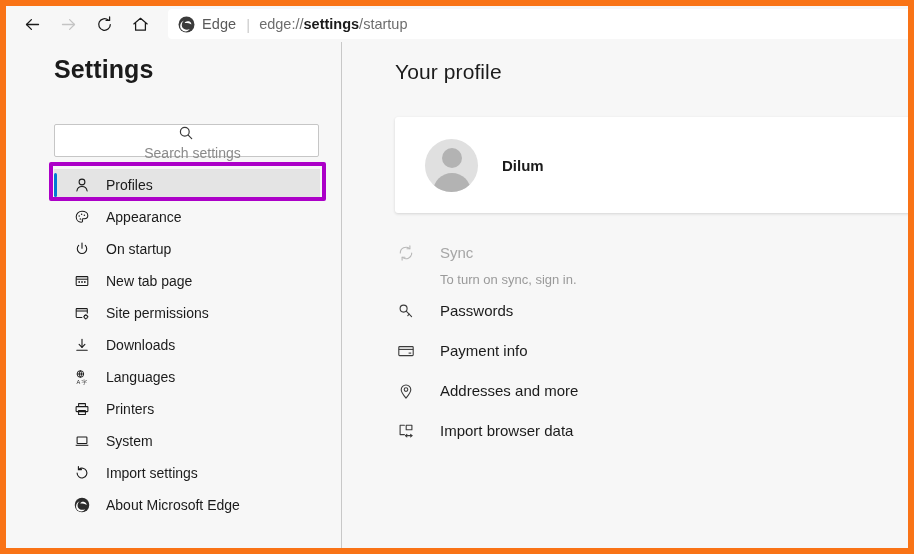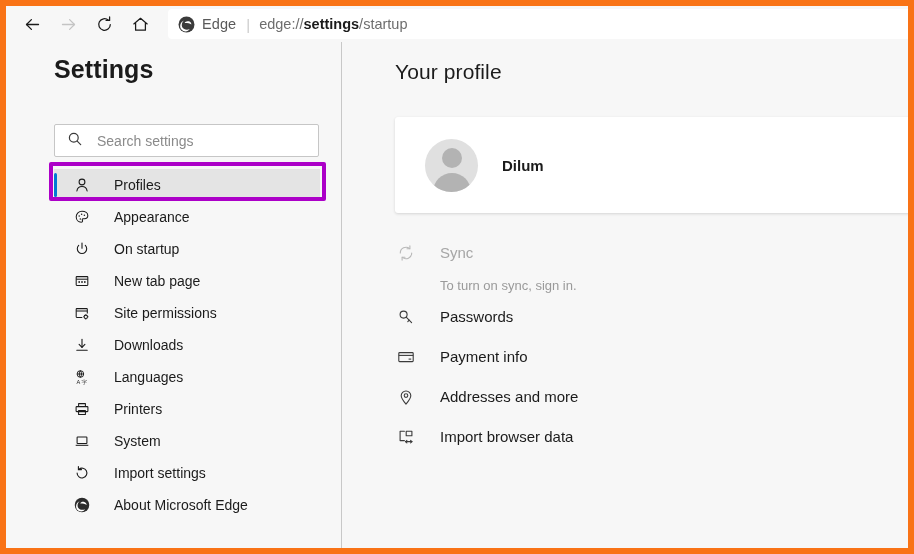--- a/index.html
+++ b/index.html
@@ -81,20 +81,21 @@
     letter-spacing: .1px;
   }
   .search-box {
     position: absolute; left: 48px; top: 82px;
     width: 265px; height: 33px;
     background: #ffffff;
     border: 1px solid #c6c6c6;
     border-radius: 2px;
     display: flex; align-items: center;
     padding-left: 12px;
+    flex-direction: column;
   }
   .search-box .search-icon { color: #3a3a3a; flex: 0 0 auto; margin-right: 14px; }
   .search-placeholder { font-size: 14px; color: #8a8a8a; }
 
   .nav-list {
     position: absolute; left: 48px; top: 127px;
     width: 266px;
   }
   .nav-item {
     position: relative;
@@ -104,21 +105,21 @@
     margin-bottom: 0;
   }
   .nav-item + .nav-item { margin-top: 0; }
   .nav-item .nav-icon {
     width: 20px; flex: 0 0 auto;
     display: flex; align-items: center; justify-content: center;
     color: #1b1b1b;
   }
   .nav-item .nav-label {
     font-size: 14px; color: #1b1b1b;
-    margin-left: 22px; white-space: nowrap;
+    margin-left: 14px; white-space: nowrap;
   }
   .nav-item.selected {
     background: #e4e4e4;
   }
   .nav-item.selected::before {
     content: ""; position: absolute;
     left: 0; top: 4px; bottom: 4px;
     width: 3px; background: #0078d4;
     border-radius: 2px;
   }
@@ -179,21 +180,21 @@
   .content-item .c-icon {
     width: 22px; flex: 0 0 auto;
     display: flex; align-items: center; justify-content: center;
     color: #3b3b3b; margin-top: 1px;
   }
   .content-item .c-text { margin-left: 23px; }
   .content-item .c-label {
     font-size: 15px; color: #1b1b1b; line-height: 19px;
   }
   .content-item .c-sub {
-    font-size: 13px; color: #9a9a9a; line-height: 18px; margin-top: 15px;
+    font-size: 13px; color: #9a9a9a; line-height: 18px; margin-top: 9px;
   }
   .content-item.disabled .c-icon { color: #b8b8b8; }
   .content-item.disabled .c-label { color: #a6a6a6; }
   .gap-sync { height: 9px; }
 </style>
 </head>
 <body>
 
 <div class="window">
 

